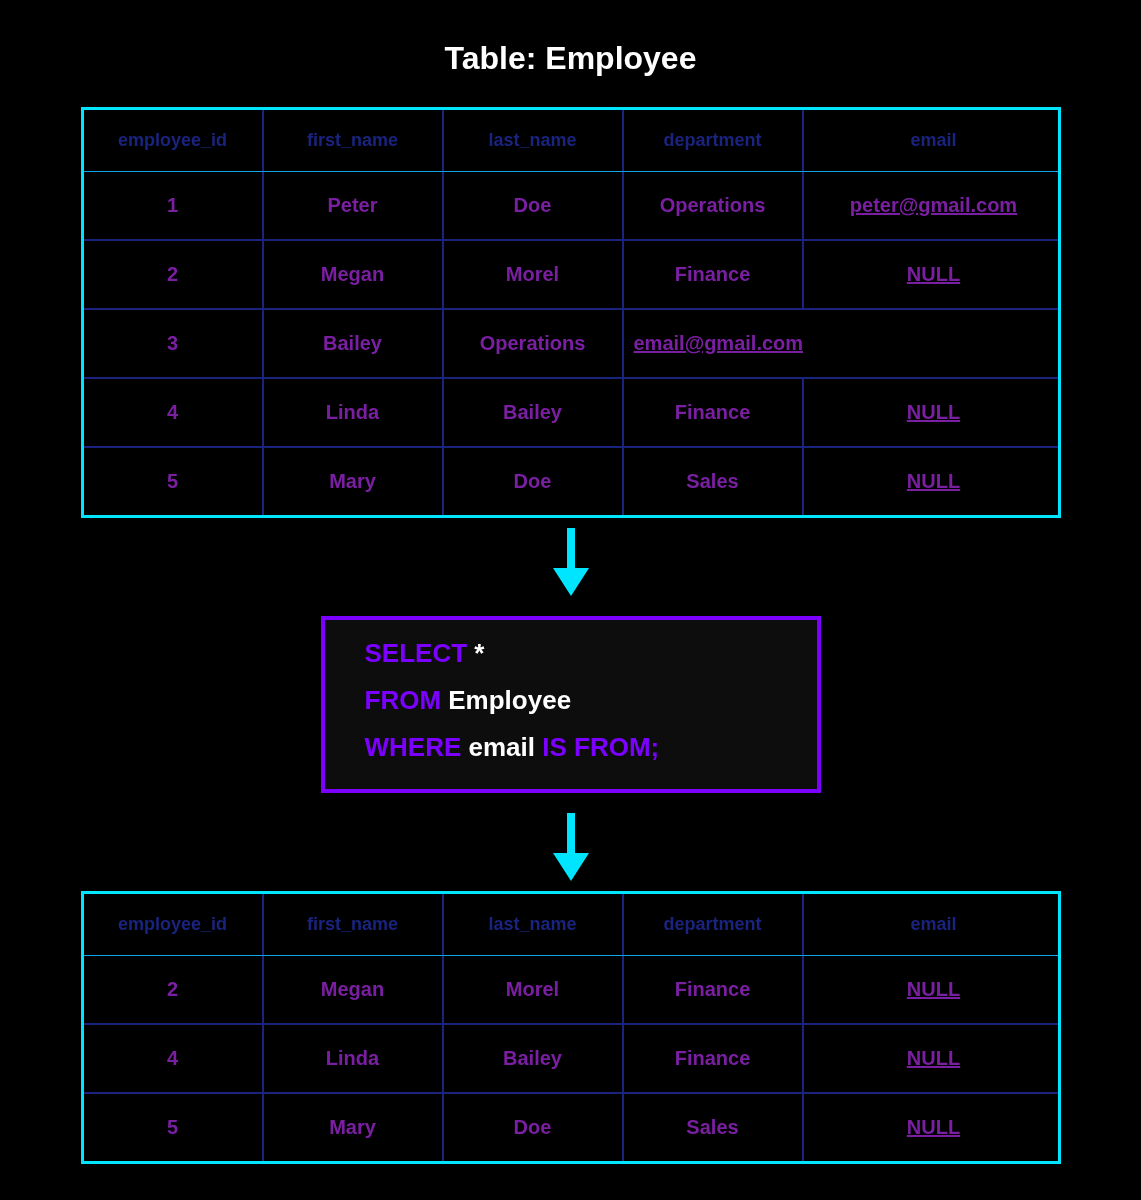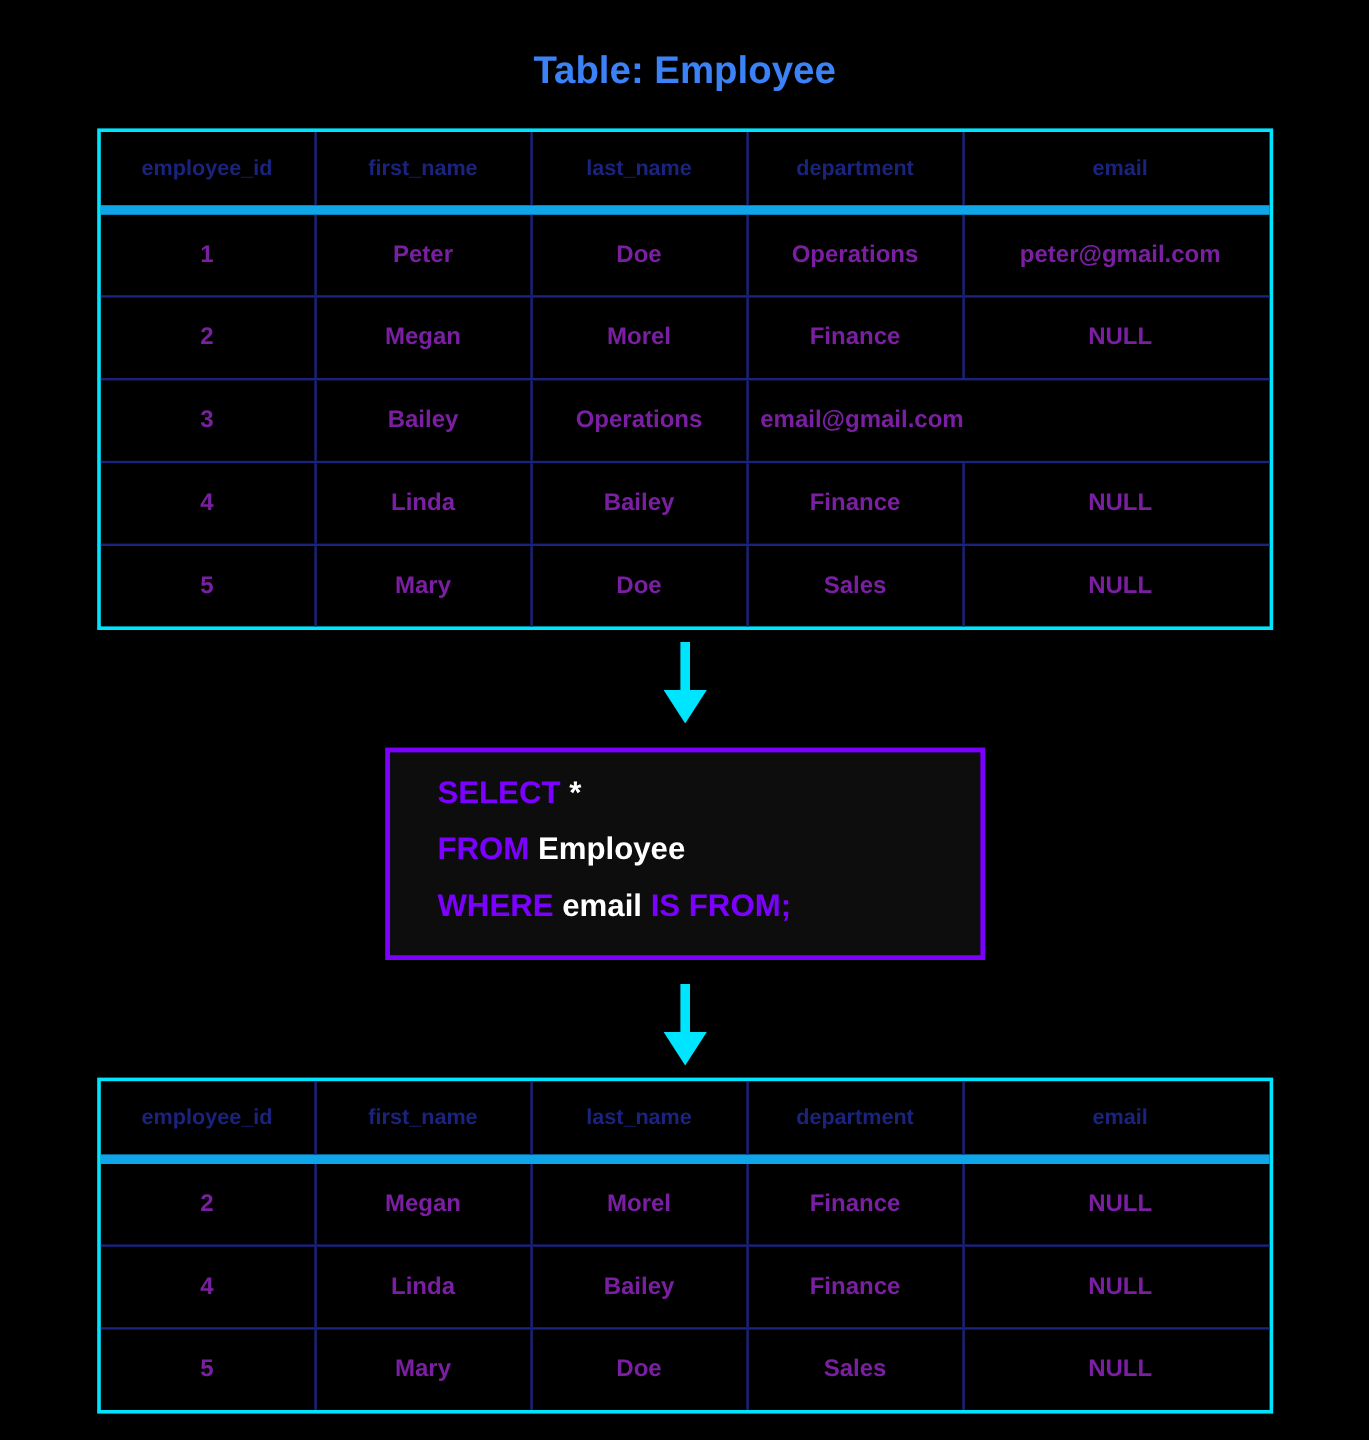--- a/index.html
+++ b/index.html
@@ -13,36 +13,36 @@
       font-family: 'Arial', sans-serif;
       display: flex;
       flex-direction: column;
       align-items: center;
       padding: 40px 20px;
       min-height: 1200px;
       width: 1141px;
     }
 
     .page-title {
-      color: #3b82f6;
+      color: #ffffff;
       font-size: 32px;
       font-weight: bold;
       margin-bottom: 30px;
       text-align: center;
     }
 
     .table-container {
       border: 3px solid #00e5ff;
       width: 980px;
     }
 
     .table-header {
       display: grid;
       grid-template-columns: 180px 180px 180px 180px 260px;
-      border-bottom: 8px solid #0ea5e9;
+      border-bottom: 1px solid #0ea5e9;
     }
 
     .table-header .col-header {
       color: #1a237e;
       font-size: 18px;
       font-weight: bold;
       text-align: center;
       padding: 20px 10px;
       border-right: 2px solid #1a237e;
     }
@@ -65,20 +65,21 @@
       color: #7b1fa2;
       font-size: 20px;
       font-weight: bold;
       text-align: center;
       padding: 22px 10px;
       border-right: 2px solid #1a237e;
     }
 
     .table-cell:last-child {
       border-right: none;
+      text-decoration: underline;
     }
 
     .arrow-down {
       width: 0;
       height: 0;
       border-left: 18px solid transparent;
       border-right: 18px solid transparent;
       border-top: 28px solid #00e5ff;
       margin: 0 auto;
     }

